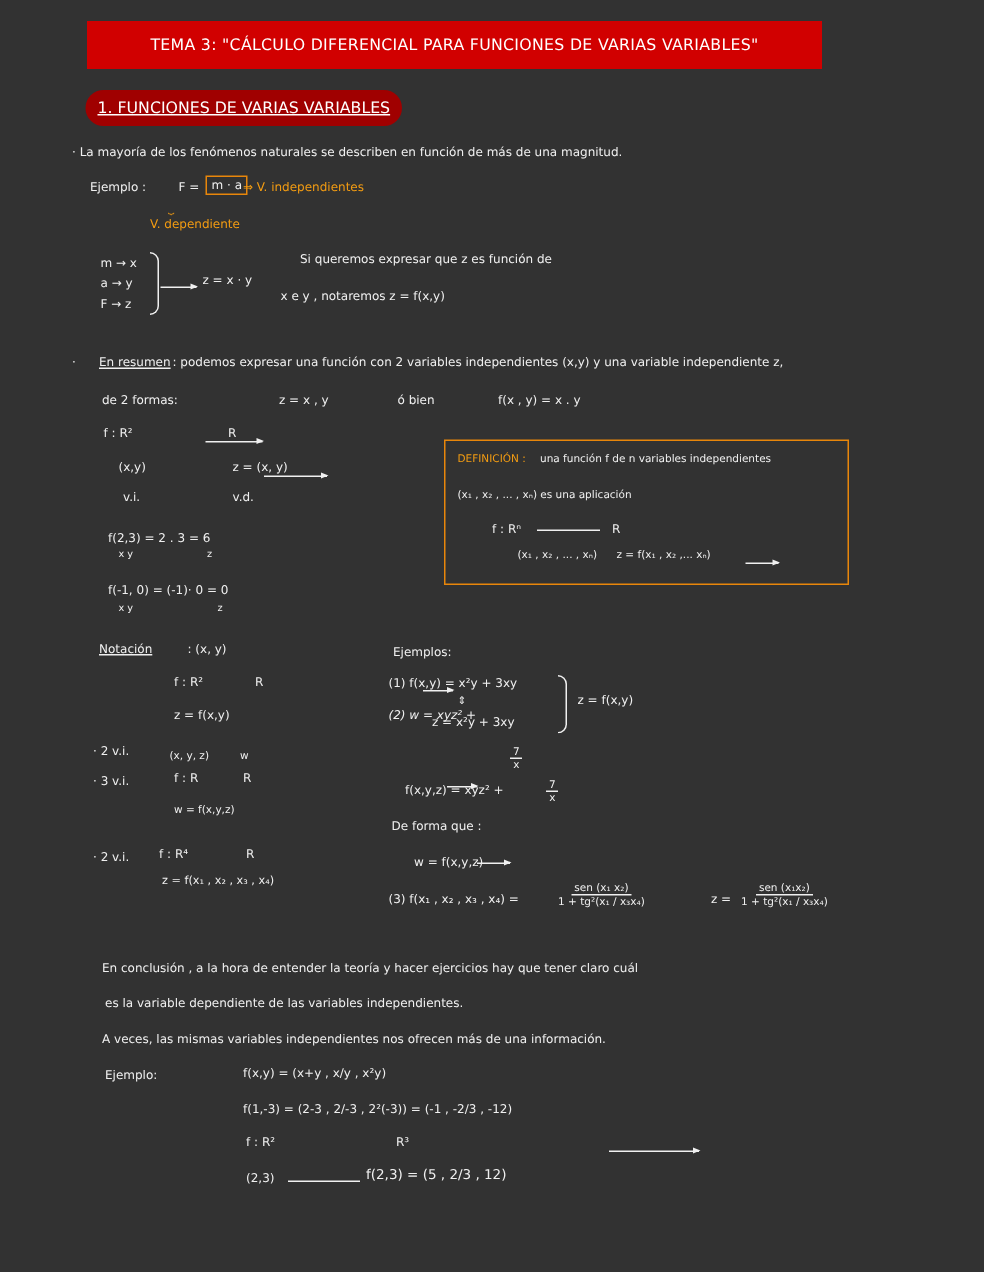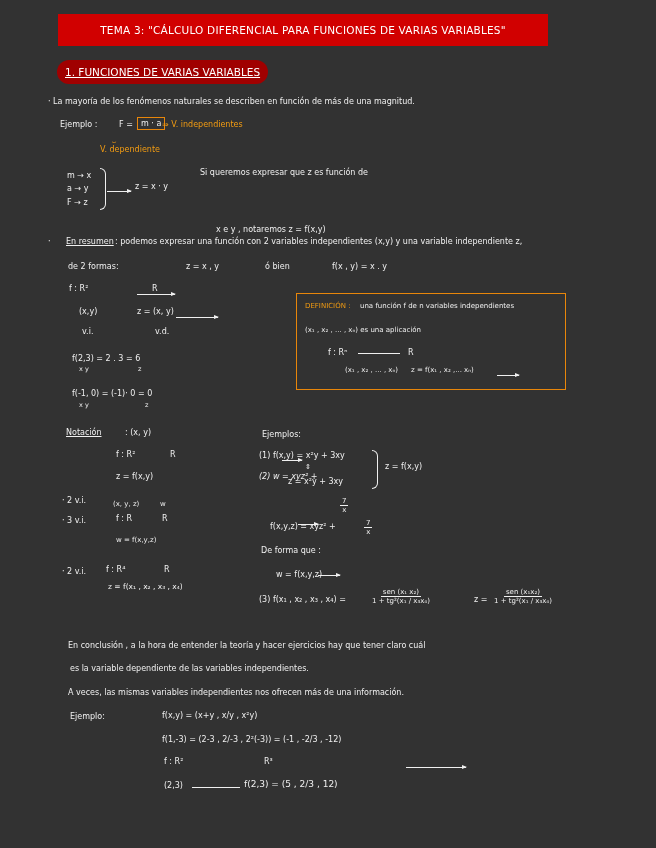--- a/index.html
+++ b/index.html
@@ -34,37 +34,37 @@
 <div class="abs orange" style="left:112px;top:135px;font-size:7px;">⏟</div>
 <div class="abs orange" style="left:100px;top:145px;">V. dependiente</div>
 
 <div class="abs" style="left:67px;top:171px;">m → x</div>
 <div class="abs" style="left:67px;top:184px;">a → y</div>
 <div class="abs" style="left:67px;top:198px;">F → z</div>
 <div class="abs brace" style="left:100px;top:168px;height:40px;"></div>
 <div class="abs arrow" style="left:107px;top:187px;width:24px;"></div>
 <div class="abs" style="left:135px;top:182px;">z = x · y</div>
 <div class="abs" style="left:200px;top:168px;">Si queremos expresar que z es función de</div>
-<div class="abs" style="left:216px;top:193px;margin-top:32px;">x e y , notaremos   z = f(x,y)</div>
+<div class="abs" style="left:187px;top:193px;">x e y , notaremos   z = f(x,y)</div>
 
 
 <div class="abs" style="left:48px;top:237px;">·</div>
 <div class="abs u" style="left:66px;top:237px;">En resumen</div>
 <div class="abs" style="left:115px;top:237px;">: podemos expresar una función con 2 variables independientes (x,y) y una variable independiente z,</div>
 <div class="abs" style="left:68px;top:262px;">de 2 formas:</div>
 <div class="abs" style="left:186px;top:262px;">z = x , y</div>
 <div class="abs" style="left:265px;top:262px;">ó  bien</div>
 <div class="abs" style="left:332px;top:262px;">f(x , y) = x . y</div>
 
 <div class="abs" style="left:69px;top:284px;">f : R²</div>
 <div class="abs arrow" style="left:110px;top:290px;width:38px;"></div>
 <div class="abs" style="left:152px;top:284px;">R</div>
 <div class="abs" style="left:79px;top:307px;">(x,y)</div>
 <div class="abs arrow" style="left:109px;top:313px;width:42px;"></div>
-<div class="abs" style="left:137px;top:307px;text-align:center;">z = (x, y)</div>
+<div class="abs" style="left:155px;top:307px;text-align:center;">z = (x, y)</div>
 <div class="abs" style="left:82px;top:327px;">v.i.</div>
 <div class="abs" style="left:155px;top:327px;">v.d.</div>
 <div class="abs" style="left:72px;top:354px;">f(2,3) = 2 . 3 = 6</div>
 <div class="abs" style="left:79px;top:365px;font-size:6.5px;">x  y</div>
 <div class="abs" style="left:138px;top:365px;font-size:6.5px;">z</div>
 <div class="abs" style="left:72px;top:389px;">f(-1, 0) = (-1)· 0 = 0</div>
 <div class="abs" style="left:79px;top:401px;font-size:6.5px;">x  y</div>
 <div class="abs" style="left:145px;top:401px;font-size:6.5px;">z</div>
 
 

